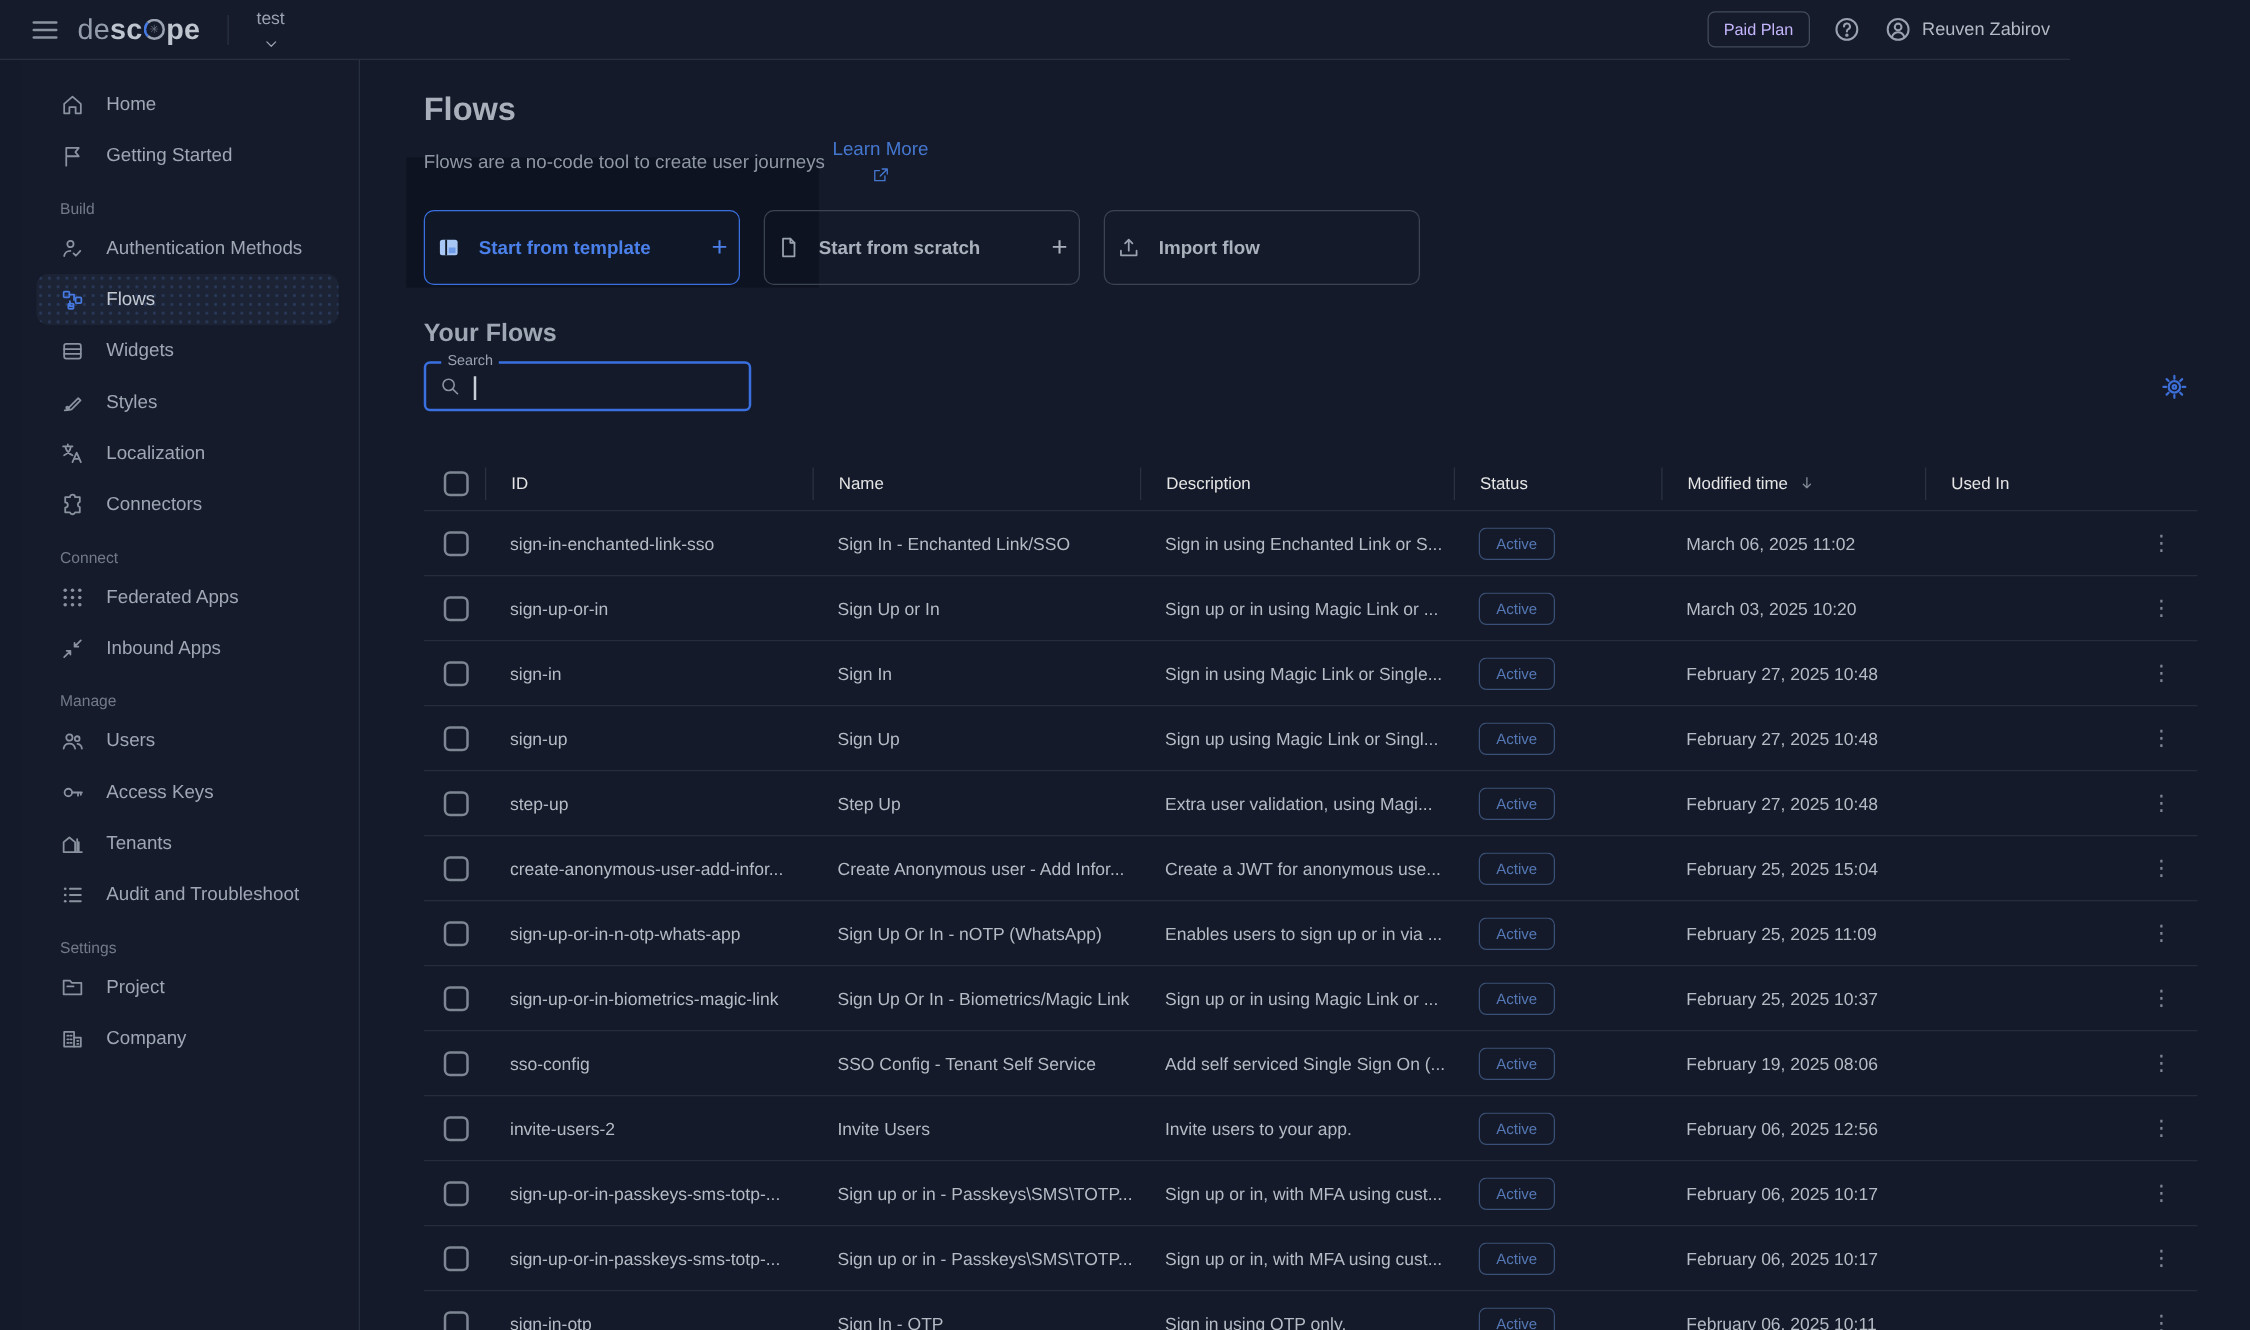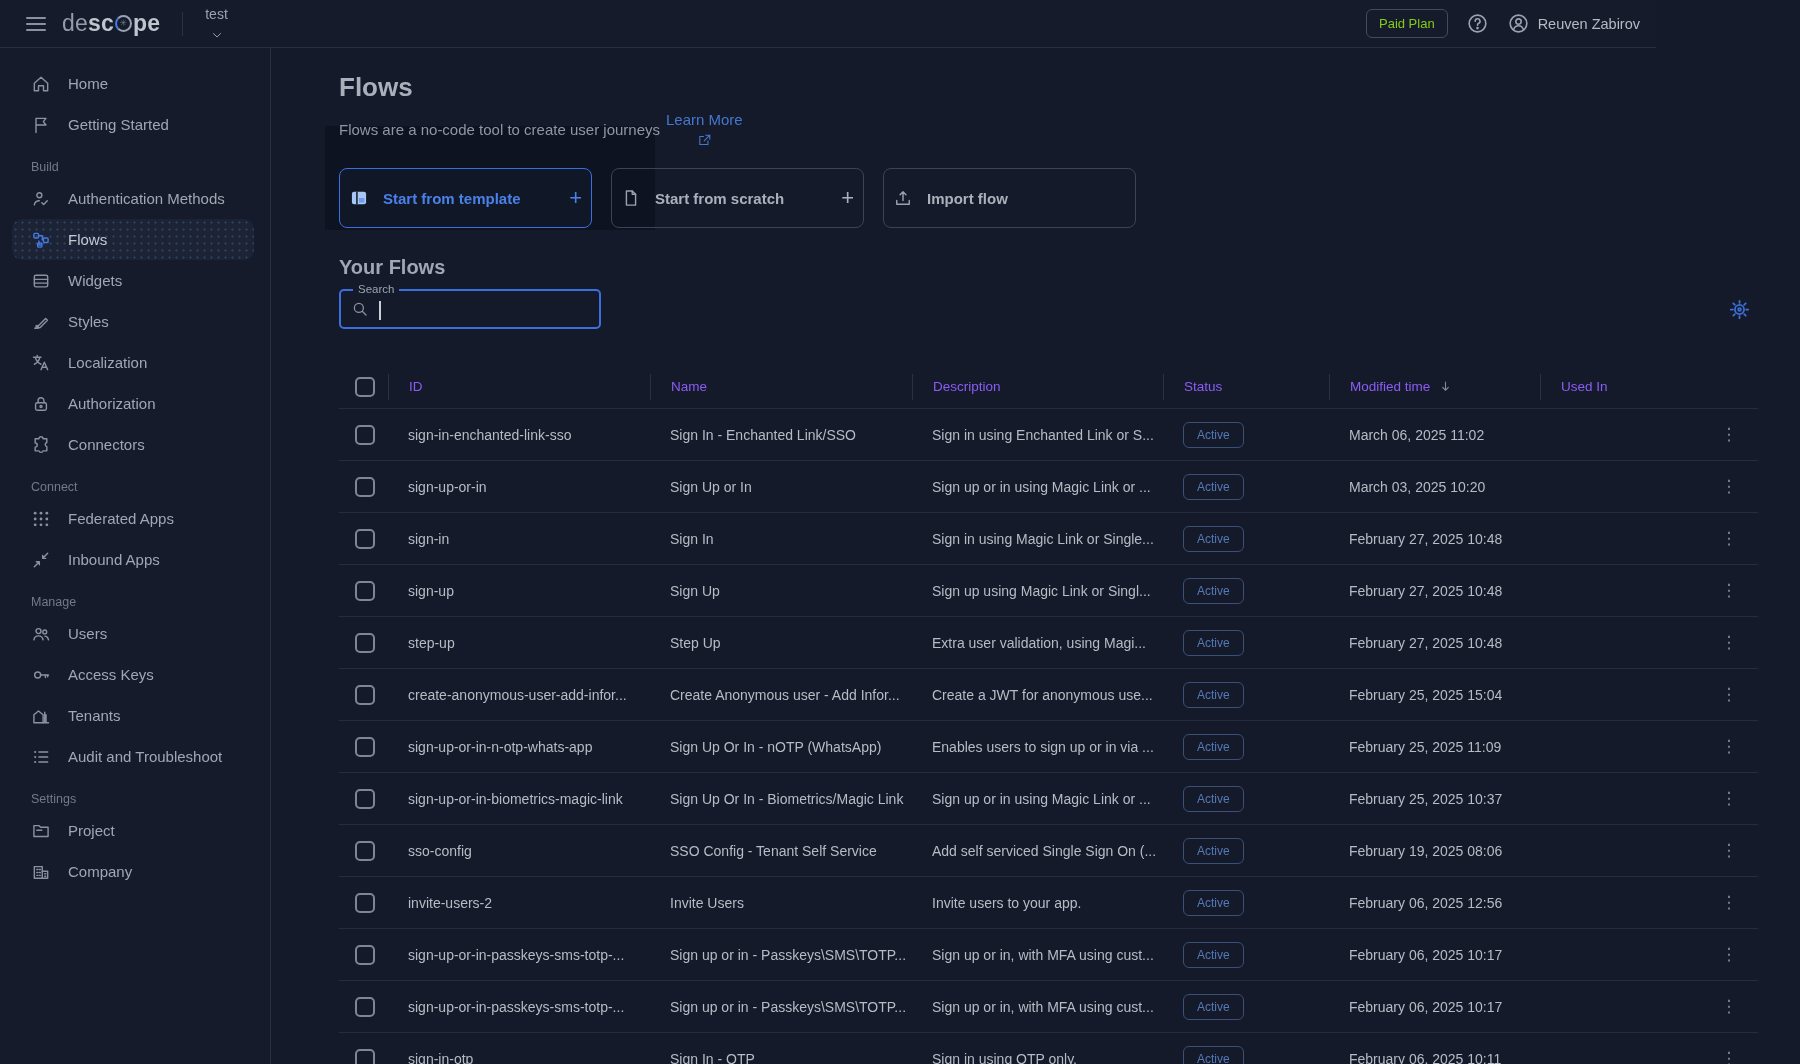--- a/index.html
+++ b/index.html
@@ -23,27 +23,27 @@
   .hamburger i{display:block;height:2px;background:#8A92A0;border-radius:1px;}
   .logo{display:flex;align-items:center;font-size:23px;letter-spacing:.2px;color:#BEC5CF;}
   .logo .lt{font-weight:300;color:#939CAA;}
   .logo .bd{font-weight:700;}
   .logo-o{width:17px;height:17px;border:2.5px solid #9AA3B1;border-left-color:var(--accent);
     border-radius:50%;display:inline-flex;align-items:center;justify-content:center;margin:0 1px;}
   .logo-o span{font-size:9px;color:#6D7684;line-height:1;}
   .tb-divider{width:1px;height:24px;background:#2A3240;margin:0 22px;}
   .env{display:flex;align-items:center;gap:6px;color:#9AA2B0;font-size:14px;cursor:pointer;flex-direction:column;}
   .tb-right{display:flex;align-items:center;gap:18px;}
-  .plan-btn{border:1px solid #434C5C;border-radius:6px;background:transparent;color:#84cc16;
+  .plan-btn{border:1px solid #434C5C;border-radius:6px;background:transparent;color:#c4b5fd;
     font-size:13px;padding:6px 12px;font-family:inherit;cursor:pointer;}
   .tb-ic{color:#9AA2B0;cursor:pointer;}
   .userbox{display:flex;align-items:center;gap:8px;color:#B4BAC5;font-size:14.5px;cursor:pointer;}
 
   
-  .sidebar{position:absolute;left:0;top:48px;width:271px;height:1016px;background:var(--bg);
+  .sidebar{position:absolute;left:17px;top:48px;width:271px;height:1016px;background:var(--bg);
     border-right:1px solid var(--panel-line);padding-top:15px;overflow:hidden;}
   .sb-item{height:41px;display:flex;align-items:center;gap:17px;padding-left:31px;cursor:pointer;
     color:#9FA7B4;font-size:15px;}
   .sb-item .icon{color:#8A92A0;width:20px;}
   .sb-item.active{margin:0 16px 0 12px;padding-left:19px;border-radius:10px;background-color:#1B2334;
     background-image:radial-gradient(rgba(96,140,230,.22) 1px,transparent 1.3px);background-size:7px 7px;
     color:#C4CAD4;}
   .sb-item.active .icon{color:var(--accent);}
   .sb-section{font-size:12.5px;color:var(--txt-faint);padding-left:31px;margin:15px 0 4px;}
 
@@ -71,21 +71,21 @@
     font-size:11.5px;color:#9AA2B0;}
   .search-input{flex:1;background:transparent;border:none;outline:none;color:#C5CBD5;font-size:14px;
     font-family:inherit;caret-color:#C5CBD5;}
   .caret{width:1.5px;height:19px;background:#C9CFD9;position:absolute;left:38px;top:10px;}
   .search-box .icon{color:#8A92A0;}
   .gear-btn{color:#3D6FD8;cursor:pointer;margin-right:8px;}
 
   
   .table{margin-top:36px;width:1419px;}
   .tgrid{display:grid;grid-template-columns:49px 262px 262px 251px 166px 211px 160px 1fr;align-items:center;}
-  .thead{height:43px;color:#8b5cf6;font-size:13.5px;}
+  .thead{height:43px;color:#e5e5e5;font-size:13.5px;}
   .th{display:flex;align-items:center;gap:8px;height:26px;border-left:1px solid #2A3242;padding-left:20px;
     white-space:nowrap;}
   .sort-ic{color:#828A98;}
   .trow{height:52px;border-top:1px solid var(--line);font-size:14px;color:var(--txt);}
   .td{padding-left:20px;white-space:nowrap;overflow:hidden;}
   .cellcb{display:flex;justify-content:flex-start;padding-left:16px;}
   .cb{width:20px;height:20px;border:2px solid #7E8694;border-radius:5px;background:transparent;cursor:pointer;}
   .badge{display:inline-block;padding:5px 13px;border:1px solid var(--badge-bd);border-radius:6px;
     color:var(--badge);font-size:12px;}
   .kebab{display:flex;justify-content:center;color:#7E8694;font-size:17px;cursor:pointer;letter-spacing:0;}
@@ -203,30 +203,20 @@
           <svg width="20" height="20" viewBox="0 0 24 24" fill="none" stroke="currentColor" stroke-width="1.7" stroke-linecap="round" stroke-linejoin="round">
             <path d="M3 5h9M7.5 3v2M10.5 5c-.6 4-3.2 7-6.5 8.5M5 5c1 4 3.6 7 7 8.5"></path>
             <path d="M12 20l4-9 4 9M13.4 17h5.2"></path>
           </svg>
         </span>
         <span>Localization</span>
       </div>
       <div class="sb-item">
         <span class="icon">
           <svg width="20" height="20" viewBox="0 0 24 24" fill="none" stroke="currentColor" stroke-width="1.7" stroke-linecap="round" stroke-linejoin="round">
-            <rect x="5.5" y="10.5" width="13" height="9" rx="2"></rect>
-            <path d="M8.5 10.5V8a3.5 3.5 0 0 1 7 0v2.5"></path>
-            <circle cx="12" cy="15" r="1.2"></circle>
-          </svg>
-        </span>
-        <span>Authorization</span>
-      </div>
-      <div class="sb-item">
-        <span class="icon">
-          <svg width="20" height="20" viewBox="0 0 24 24" fill="none" stroke="currentColor" stroke-width="1.7" stroke-linecap="round" stroke-linejoin="round">
             <path d="M9.5 4.5a2 2 0 0 1 5 0H19v4.5a2.6 2.6 0 0 0 0 5V19h-4.5a2.6 2.6 0 0 1-5 0H5v-4.5a2 2 0 0 0 0-5V4.5z"></path>
           </svg>
         </span>
         <span>Connectors</span>
       </div>
       <div class="sb-section">Connect</div>
       <div class="sb-item">
         <span class="icon">
           <svg width="20" height="20" viewBox="0 0 24 24" fill="currentColor">
             <g>

